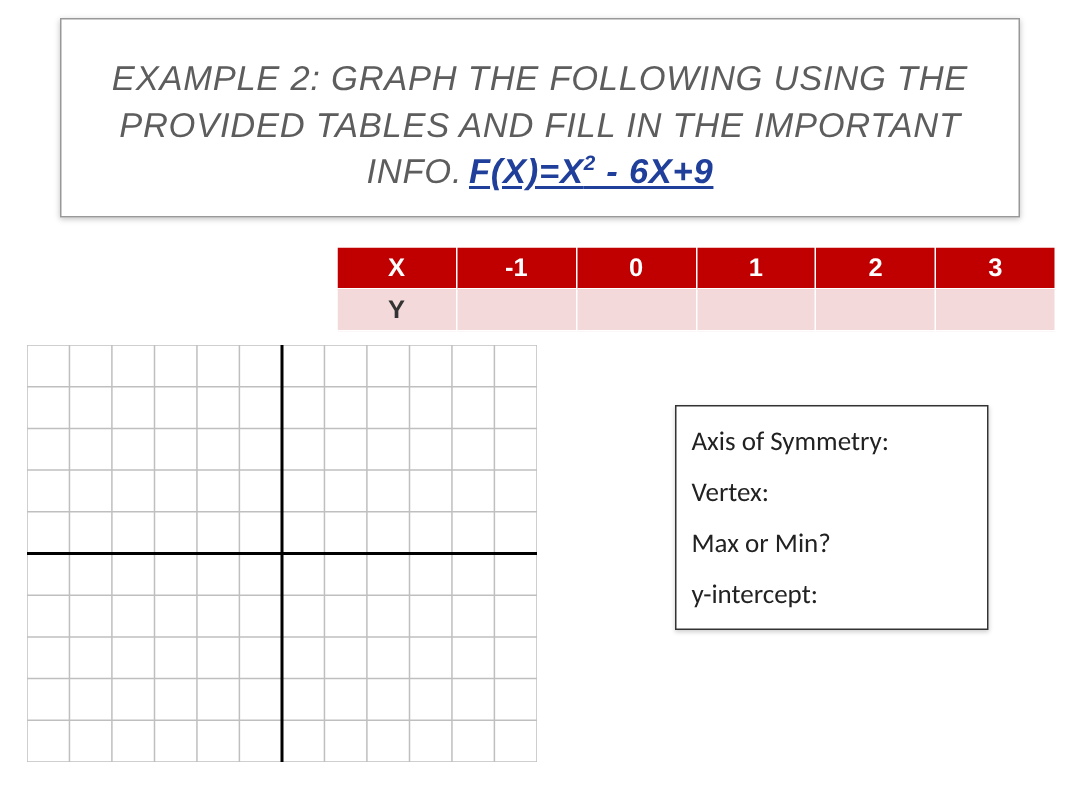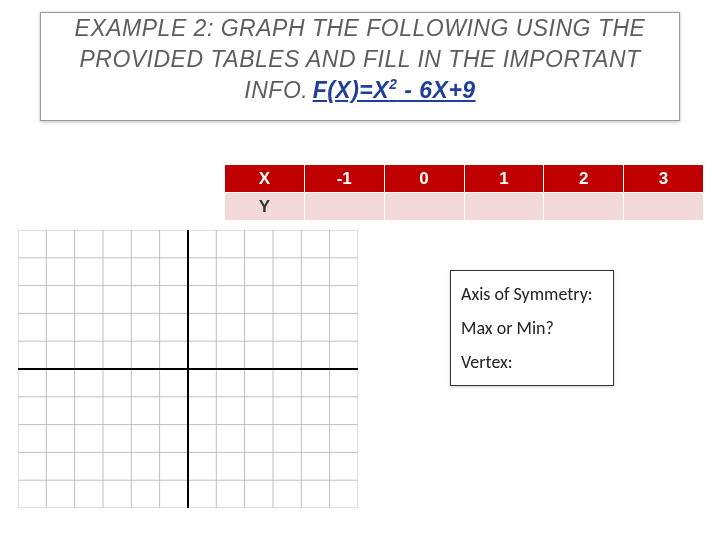--- a/index.html
+++ b/index.html
@@ -11,21 +11,21 @@
     position: relative;
     overflow: hidden;
   }
   .title-box {
     position: absolute;
     top: 12px;
     left: 40px;
     right: 40px;
     border: 1px solid #999;
     box-shadow: 0 1px 4px rgba(0,0,0,0.25);
-    padding: 0 28px 14px 28px;
+    padding: 24px 28px 14px 28px;
     background: #fff;
     text-align: center;
   }
   .title-main {
     font-style: italic;
     font-weight: 400;
     font-size: 23px;
     color: #5d5d5d;
     letter-spacing: 0.5px;
     line-height: 1.35;
@@ -65,21 +65,21 @@
     left: 18px;
     width: 340px;
     height: 278px;
   }
   .grid-wrap svg { width: 100%; height: 100%; display:block; }
 
   .info-box {
     position: absolute;
     top: 270px;
     left: 450px;
-    width: 164px;
+    width: 209px;
     border: 1px solid #333;
     box-shadow: 0 1px 3px rgba(0,0,0,0.2);
     background: #fff;
     padding: 6px 10px;
   }
   .info-row {
     font-family: Calibri, Arial, sans-serif;
     font-size: 18px;
     color: #222;
     padding: 6px 0;
@@ -144,15 +144,16 @@
     </g>
     <g stroke="#000" stroke-width="2">
       <line x1="170" y1="0" x2="170" y2="278"></line>
       <line x1="0" y1="139" x2="340" y2="139"></line>
     </g>
   </svg>
 </div>
 
 <div class="info-box">
   <div class="info-row">Axis of Symmetry:</div>
+  <div class="info-row">Vertex:</div>
   <div class="info-row">Max or Min?</div>
-  <div class="info-row">Vertex:</div>
+  <div class="info-row">y-intercept:</div>
 </div>
 
 </body></html>

